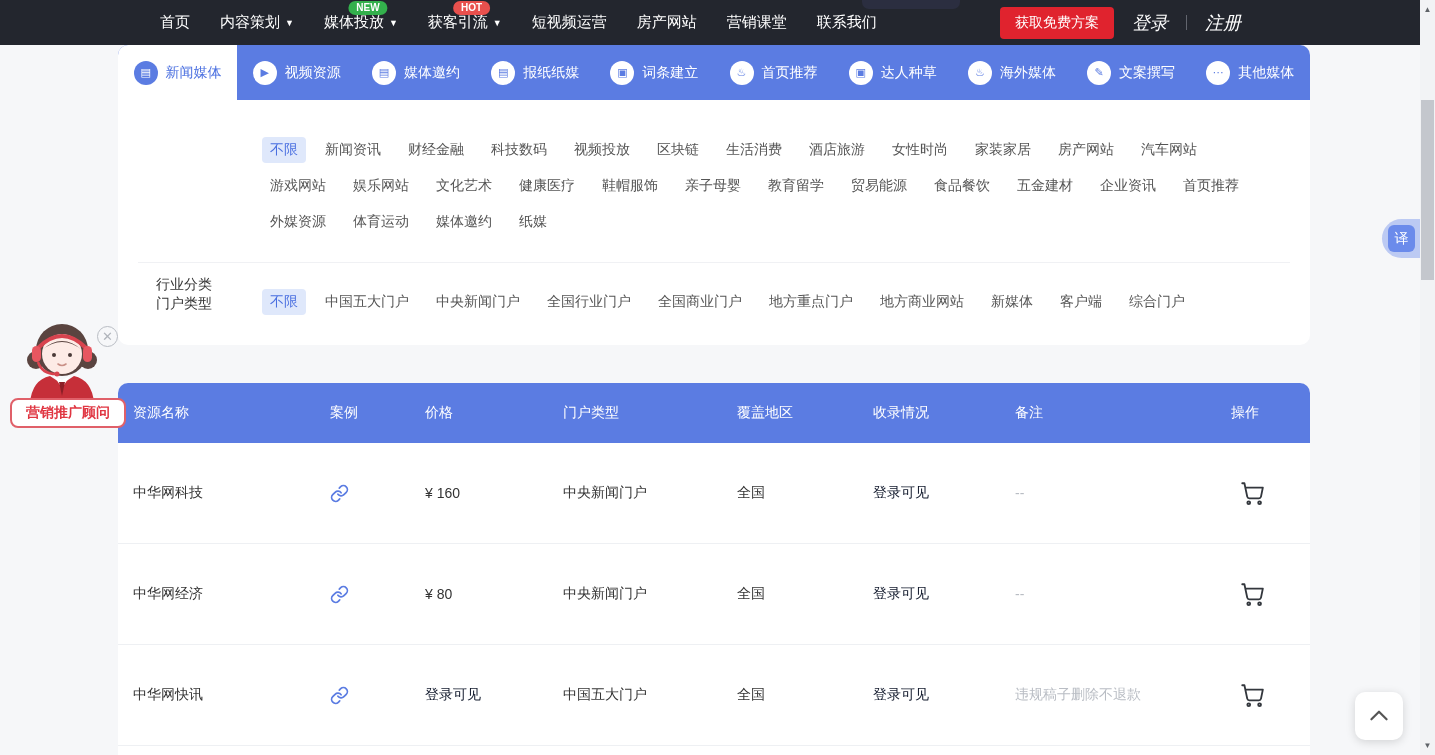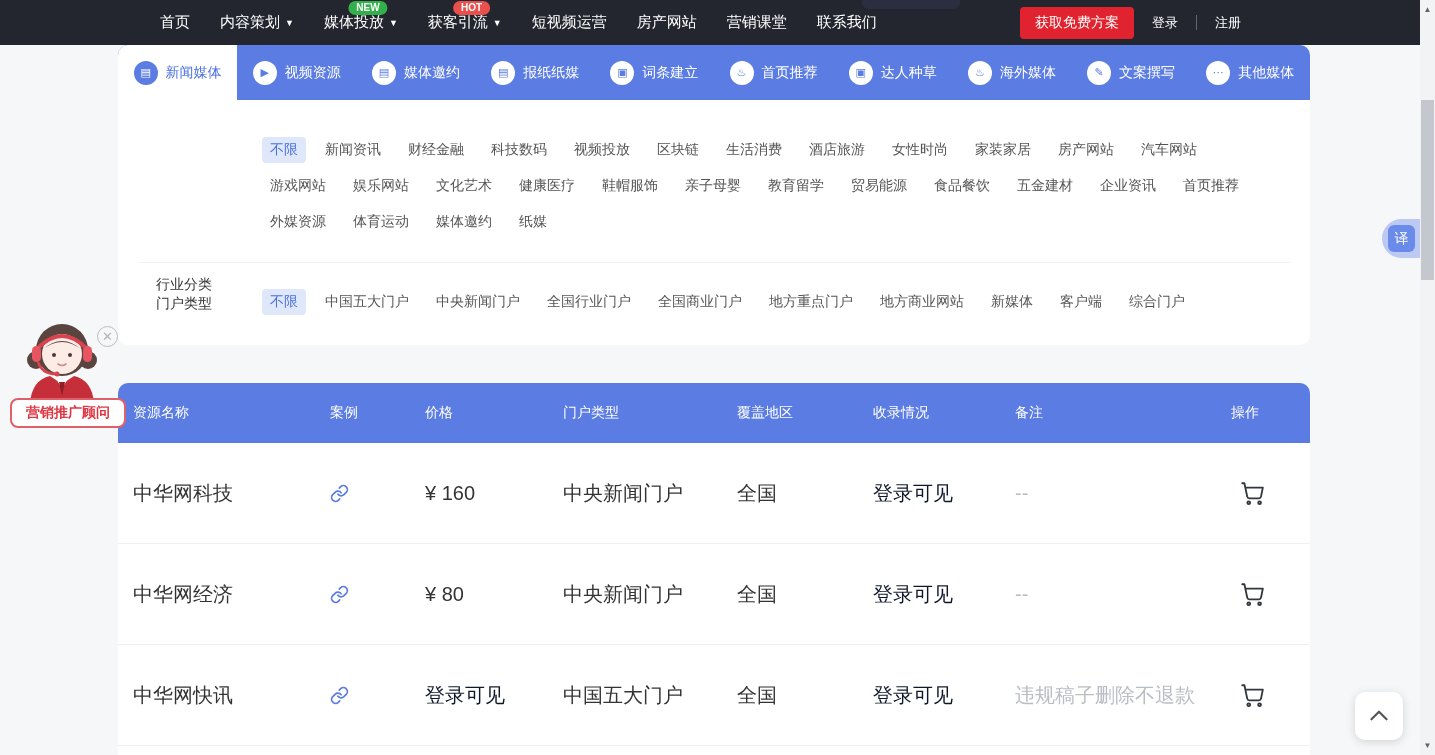--- a/index.html
+++ b/index.html
@@ -12,21 +12,21 @@
   .nav-item { position:relative; height:45px; display:flex; align-items:center; color:#fff; font-size:15px;
     cursor:pointer; white-space:nowrap; }
   .nav-item .caret { font-size:9px; margin-left:5px; color:#fff; }
   .nav-badge { position:absolute; top:1px; left:50%; transform:translateX(-32%); font-size:10px; font-weight:bold;
     color:#fff; padding:1px 8px; border-radius:9px; line-height:12px; }
   .badge-new { background:#33b04c; }
   .badge-hot { background:#e8504d; }
   .nav-right { position:absolute; right:179px; top:0; height:45px; display:flex; align-items:center; gap:18px; }
   .cta-btn { background:#e0232e; color:#fff; font-size:14px; border:none; border-radius:4px;
     padding:7px 15px; cursor:pointer; }
-  .nav-link { color:#fff; font-size:13px; cursor:pointer; }
+  .nav-link { color:#fff; font-size:18px; cursor:pointer;font-style:italic; }
   .nav-divider { width:1px; height:15px; background:#62656e; }
   .dropdown-remnant { position:absolute; left:862px; top:0; width:98px; height:9px; background:#2b2e40;
     border-radius:0 0 7px 7px; }
 
   
   .tabbar { position:absolute; left:118px; top:45px; width:1192px; height:55px; background:#5b7ce2;
     border-radius:10px 10px 0 0; overflow:hidden; display:flex; }
   .tab { width:119.2px; height:55px; display:flex; align-items:center; justify-content:center; gap:8px;
     color:#fff; font-size:14px; cursor:pointer; white-space:nowrap; }
   .tab .tab-icon { width:24px; height:24px; border-radius:50%; background:#fff; color:#5b7ce2;
@@ -46,21 +46,21 @@
   .chip.active { background:#dfe8fb; color:#4a6fe0; }
   .filter-divider { position:absolute; left:20px; right:20px; top:162px; height:1px; background:#f0f1f4; }
   .portal-row { position:absolute; left:144px; top:189px; display:flex; gap:11px; }
 
   
   .table-panel { position:absolute; left:118px; top:383px; width:1192px; height:372px; background:#fff;
     border-radius:10px 10px 0 0; overflow:hidden; }
   .trow { display:grid; grid-template-columns:197px 95px 138px 174px 136px 142px 216px 1fr;
     align-items:center; padding:0 15px; }
   .thead { height:60px; background:#5b7ce2; color:#fff; font-size:14px; }
-  .tbody-row { height:101px; border-bottom:1px solid #eef0f3; font-size:20px; color:#333; }
+  .tbody-row { height:101px; border-bottom:1px solid #eef0f3; font-size:14px; color:#333; }
   .link-text { color:#0f172a; cursor:pointer; }
   .note-dim { color:#b9bdc4; }
   .case-icon { cursor:pointer; display:inline-flex; }
   .cart-btn { cursor:pointer; display:inline-flex; margin-left:8px; }
 
   
   .mascot { position:absolute; left:6px; top:318px; width:112px; height:110px; }
   .mascot-close { position:absolute; left:91px; top:8px; width:21px; height:21px; border:1.5px solid #b9bdc4;
     border-radius:50%; color:#b0b4bb; display:flex; align-items:center; justify-content:center;
     font-size:13px; cursor:pointer; background:transparent; }

